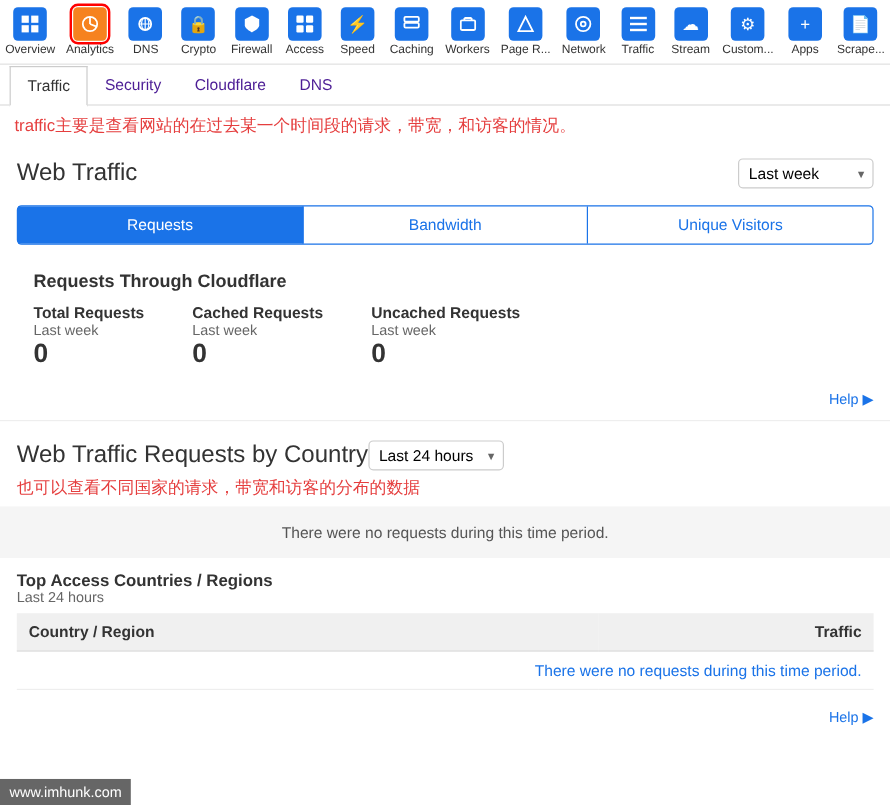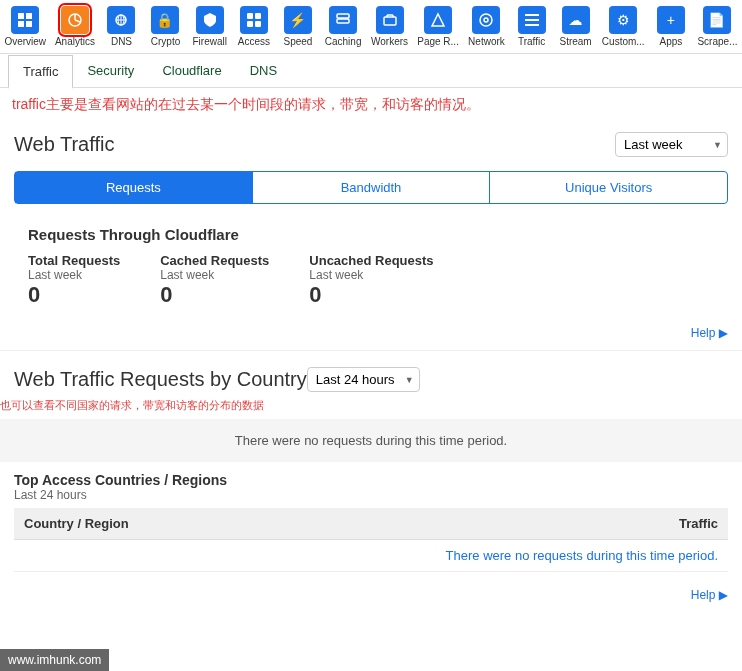--- a/index.html
+++ b/index.html
@@ -48,21 +48,21 @@
       display: flex;
       align-items: center;
       border-bottom: 1px solid #ddd;
       padding: 0 8px;
       background: #fff;
     }
     .sub-tab {
       padding: 8px 14px;
       cursor: pointer;
       font-size: 13px;
-      color: #14532d;
+      color: #4c1d95;
       border-bottom: 2px solid transparent;
       margin-bottom: -1px;
     }
     .sub-tab.active-traffic {
       border: 1px solid #ddd;
       border-bottom: 2px solid #fff;
       background: #fff;
       color: #333;
     }
 
@@ -190,22 +190,22 @@
     .country-section {
       margin-top: 6px;
     }
     .country-header {
       display: flex;
       align-items: center;
       padding: 10px 14px 4px 14px;
     }
     .country-info-text {
       color: #e53e3e;
-      font-size: 11px;
-      padding: 2px 14px 6px 0;
+      font-size: 14px;
+      padding: 2px 14px 6px 14px;
     }
     .no-requests-box {
       background: #f5f5f5;
       padding: 14px;
       text-align: center;
       font-size: 13px;
       color: #555;
       margin: 0 0;
     }
 

